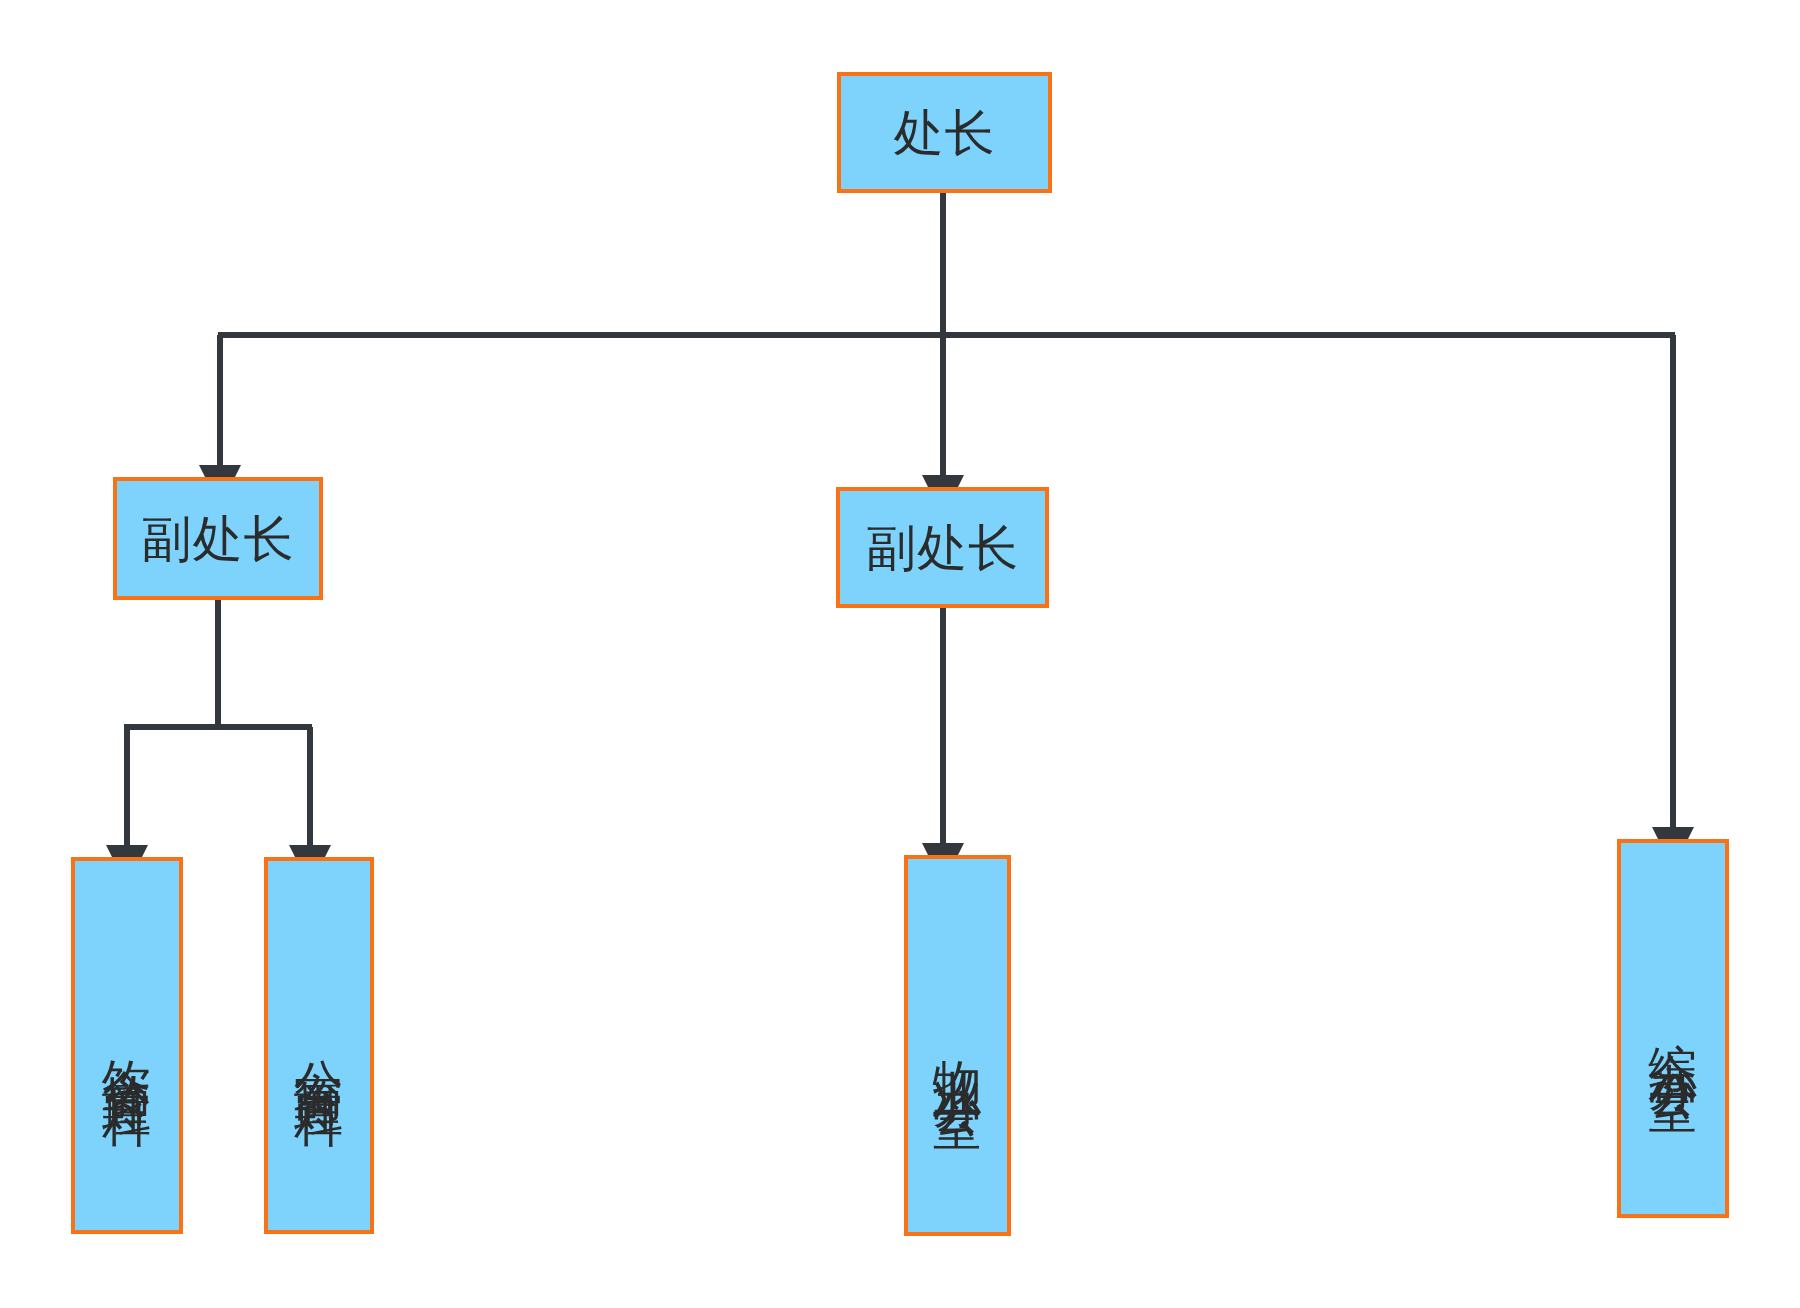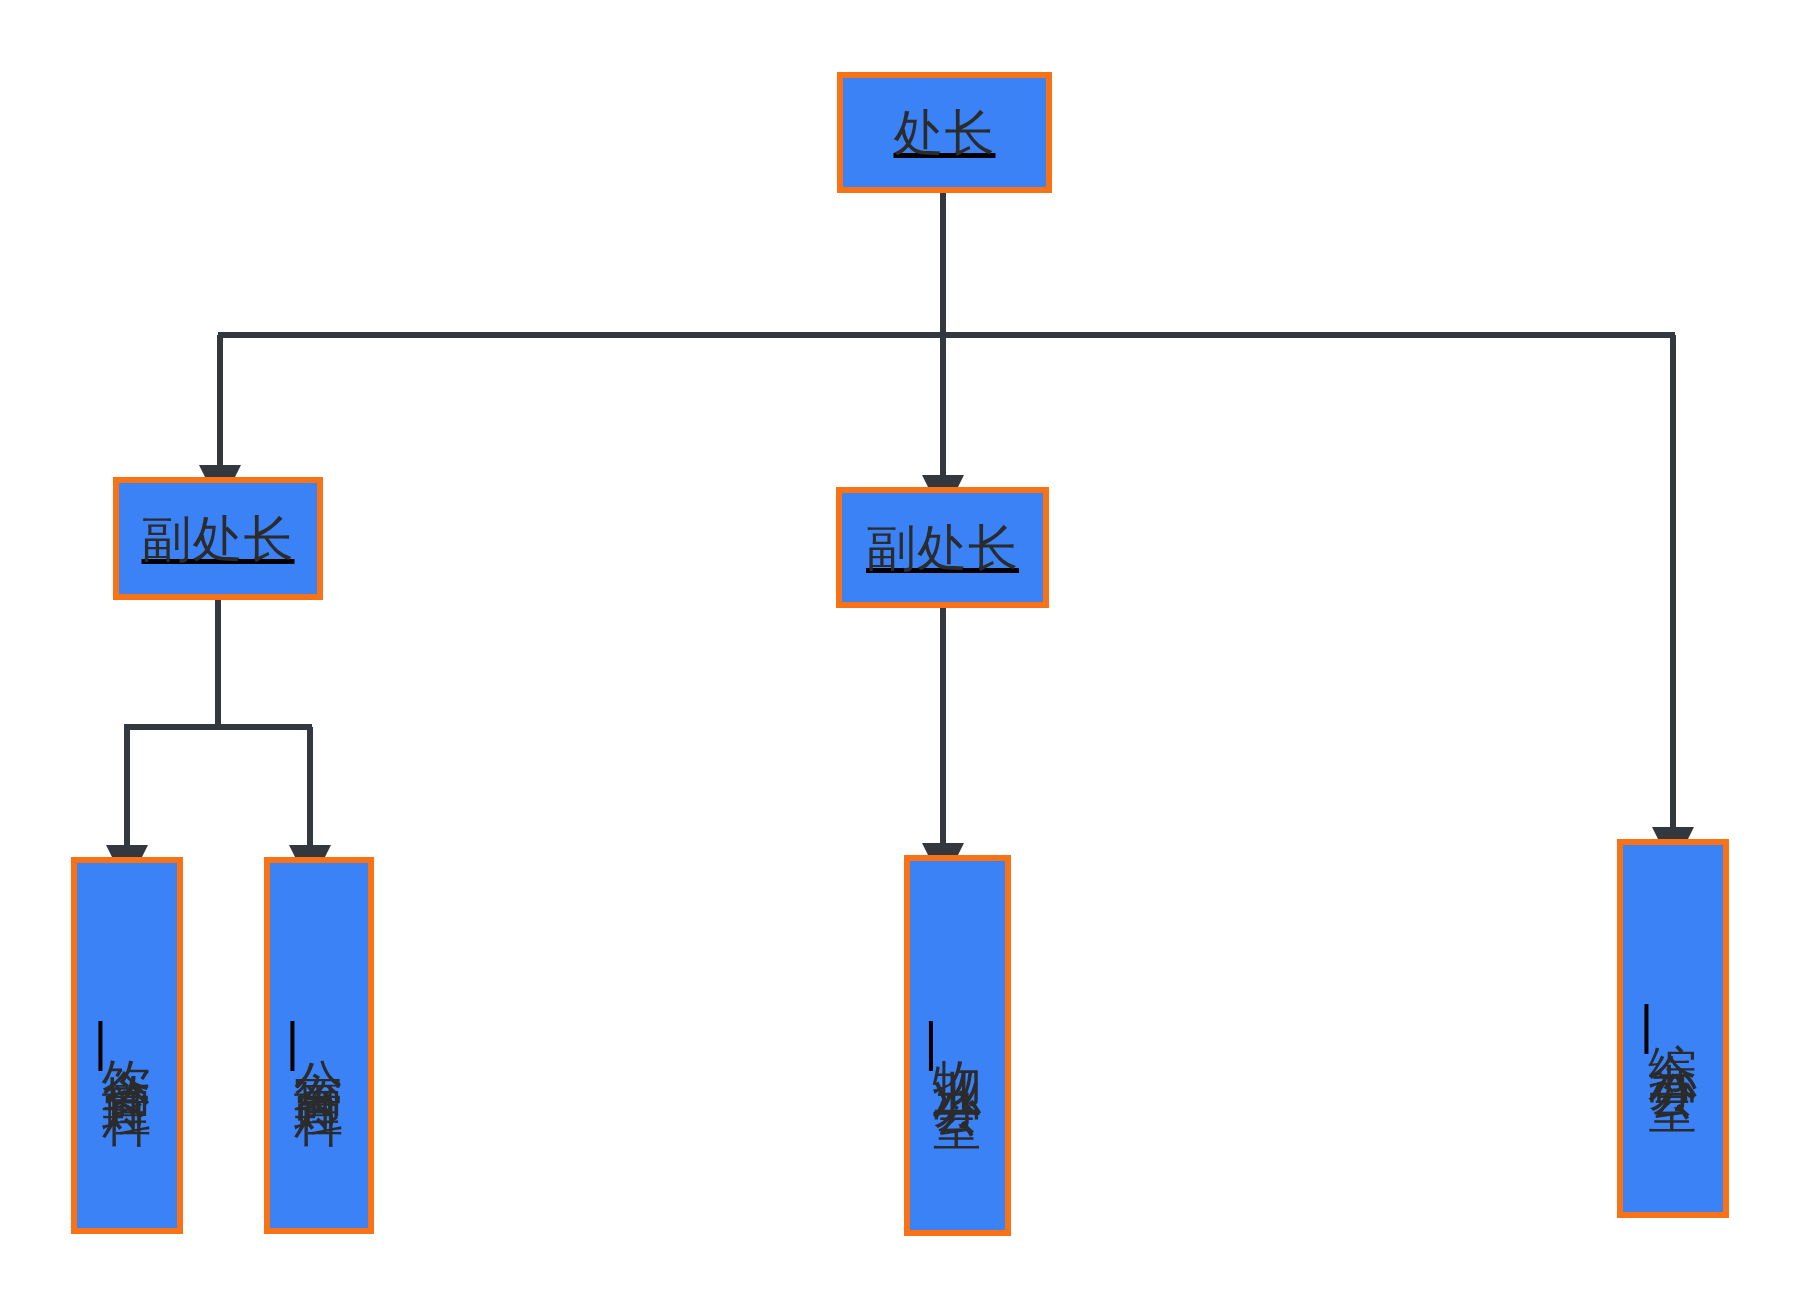--- a/index.html
+++ b/index.html
@@ -22,27 +22,26 @@
     position: absolute;
     left: 0;
     top: 0;
     width: 1800px;
     height: 1308px;
     pointer-events: none;
   }
   .node-box {
     position: absolute;
     box-sizing: border-box;
-    border: 6px solid #f97316;
-    background: #3b82f6;
+    border: 4px solid #f97316;
+    background: #7dd3fc;
     display: flex;
     align-items: center;
     justify-content: center;
     z-index: 2;
-    text-decoration: underline;
   }
   .node-label {
     color: #2b2b2b;
     line-height: 1.12;
     letter-spacing: 1px;
     text-align: center;
     white-space: nowrap;
   }
   .node-label.horizontal {
     writing-mode: horizontal-tb;

